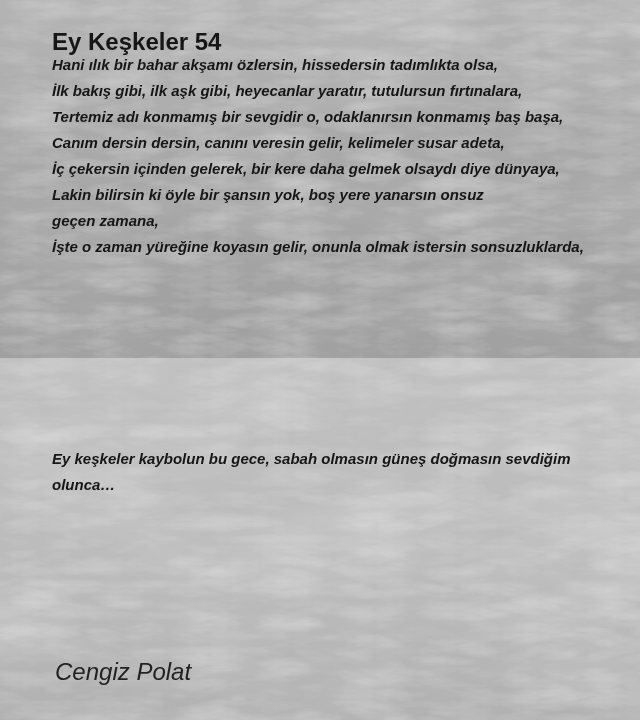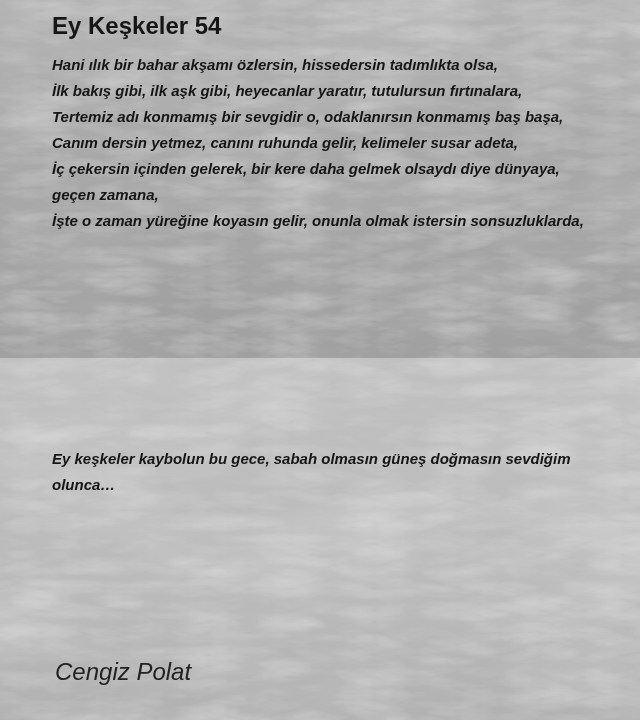--- a/index.html
+++ b/index.html
@@ -17,21 +17,21 @@
     position:relative;
     width:640px;height:720px;
     overflow:hidden;
   }
   .bg{
     position:absolute;left:0;top:0;width:640px;height:720px;
     display:block;
   }
   .title{
     position:absolute;
-    left:52px;top:12px;
+    left:52px;top:28px;
     margin:0;
     font-size:24px;
     font-weight:700;
     color:var(--text);
     white-space:nowrap;
   }
   .stanza{
     position:absolute;
     left:52px;
     right:6px;
@@ -84,22 +84,23 @@
     <rect x="0" y="0" width="640" height="720" filter="url(#texFine)" opacity="0.45"></rect>
     <rect x="0" y="0" width="640" height="720" filter="url(#texCloud)" opacity="0.10"></rect>
   </svg>
 
   <h1 class="title">Ey Keşkeler 54</h1>
 
   <div class="stanza stanza1">
       <div class="poem-line">Hani ılık bir bahar akşamı özlersin, hissedersin tadımlıkta olsa,</div>
       <div class="poem-line">İlk bakış gibi, ilk aşk gibi, heyecanlar yaratır, tutulursun fırtınalara,</div>
       <div class="poem-line">Tertemiz adı konmamış bir sevgidir o, odaklanırsın konmamış baş başa,</div>
-      <div class="poem-line">Canım dersin yetmez, canını ruhunda gelir, kelimeler susar adeta,</div>
+      <div class="poem-line">Canım dersin dersin, canını veresin gelir, kelimeler susar adeta,</div>
       <div class="poem-line">İç çekersin içinden gelerek, bir kere daha gelmek olsaydı diye dünyaya,</div>
+      <div class="poem-line">Lakin bilirsin ki öyle bir şansın yok, boş yere yanarsın onsuz</div>
       <div class="poem-line">geçen zamana,</div>
       <div class="poem-line">İşte o zaman yüreğine koyasın gelir, onunla olmak istersin sonsuzluklarda,</div>
     </div>
 
   <div class="stanza stanza2">
       <div class="poem-line">Ey keşkeler kaybolun bu gece, sabah olmasın güneş doğmasın sevdiğim</div>
       <div class="poem-line">olunca…</div>
     </div>
 
   <div class="author">Cengiz Polat</div>

